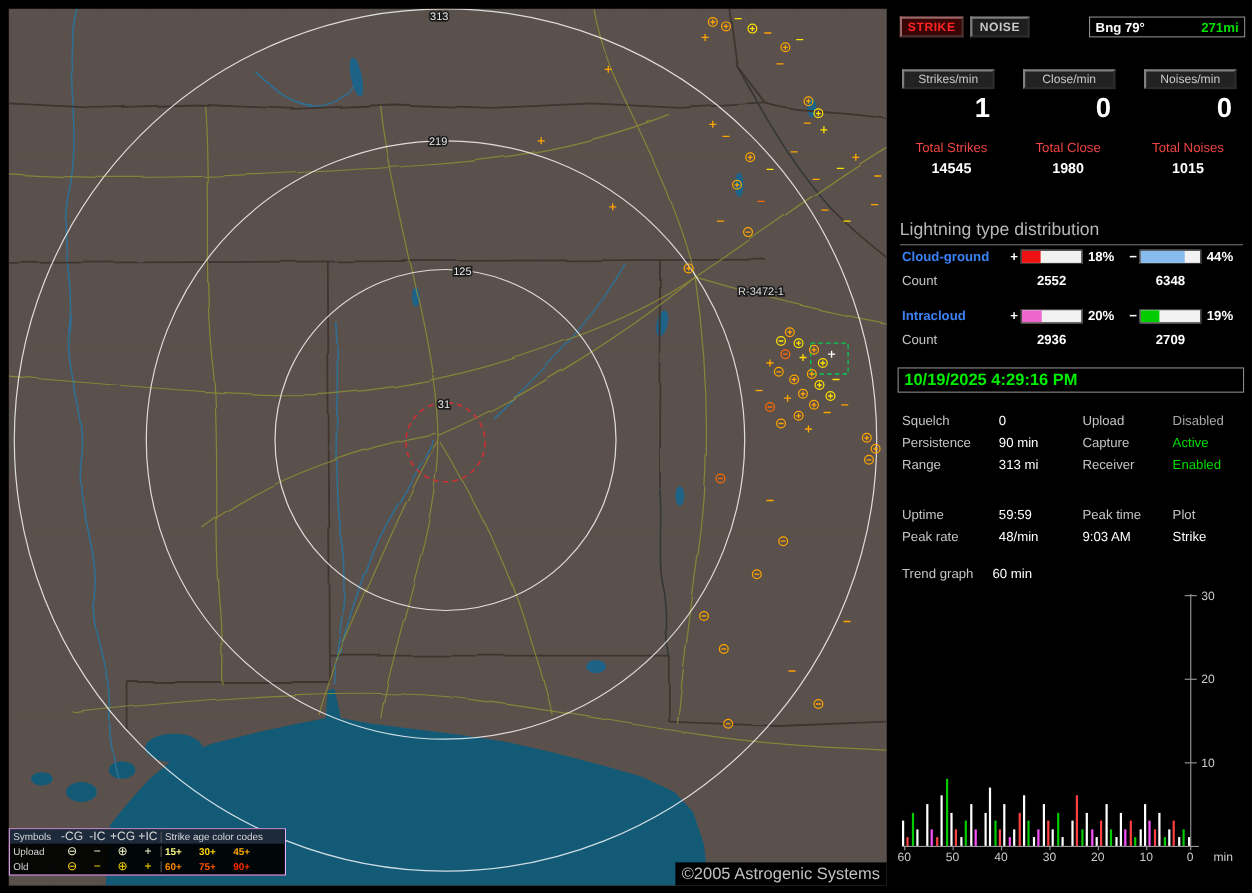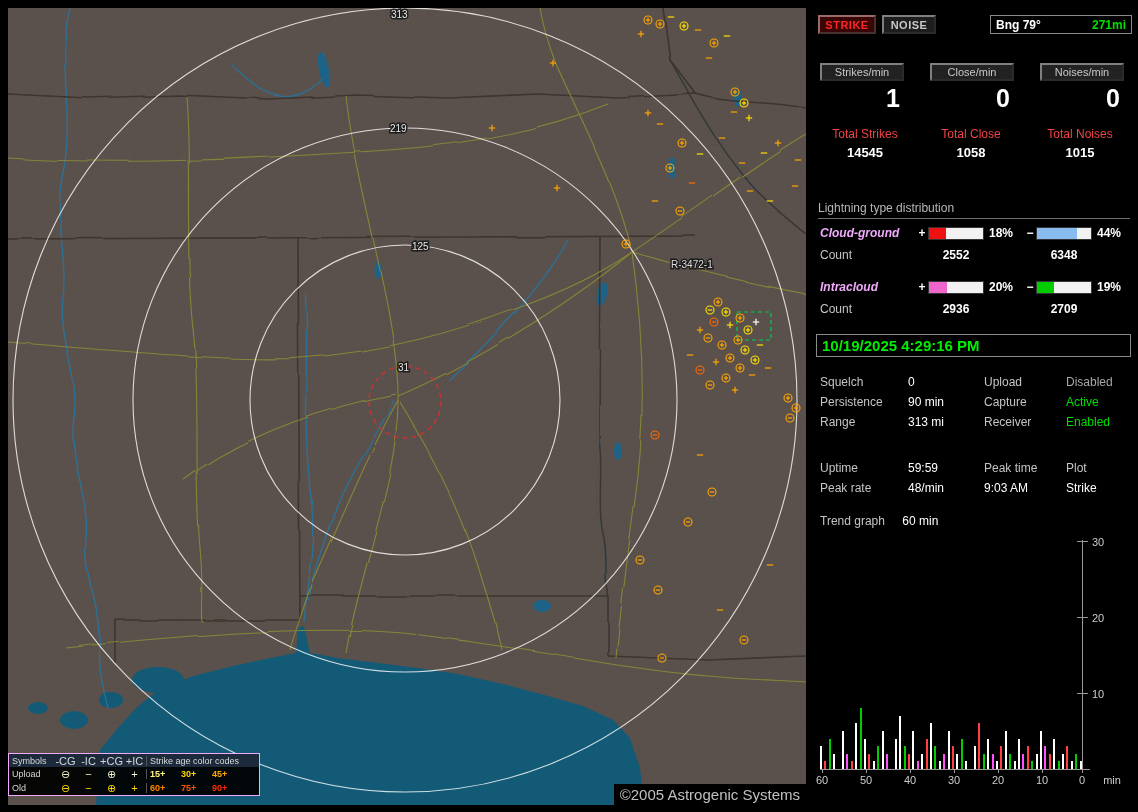--- a/index.html
+++ b/index.html
@@ -34,25 +34,25 @@
            display:flex;align-items:center;justify-content:space-between;padding:0 5px;box-sizing:border-box;position:absolute;text-align:center;}
   #bng-box .bng{color:#fff;font-weight:bold;font-size:12px;}
   #bng-box .dist{color:#00e000;font-weight:bold;font-size:12px;}
 
   .rate-btn{top:63px;width:84px;height:18px;}
   .num-cell{position:absolute;top:84px;width:84px;text-align:right;color:#fff;
             font-size:25px;font-weight:bold;padding-right:4px;box-sizing:border-box;}
   .tot-label{position:absolute;top:127px;text-align:center;color:#ef4444;font-size:12px;}
   .tot-value{position:absolute;top:145px;text-align:center;color:#fff;font-size:13px;font-weight:bold;}
 
-  #dist-heading{position:absolute;left:6px;top:201px;width:312px;color:#b8b8b8;font-size:12px;
+  #dist-heading{position:absolute;left:6px;top:201px;width:312px;color:#b8b8b8;font-size:16px;
                 border-bottom:1px solid #6f6f6f;padding-bottom:3px;}
   .dist-grid{position:absolute;left:8px;width:312px;display:grid;
              grid-template-columns:96px 12px 56px 40px 12px 56px 40px;align-items:center;height:16px;}
-  .dist-label{color:#f0abfc;font-weight:bold;font-size:12px;font-style:italic;}
+  .dist-label{color:#3b82f6;font-weight:bold;font-size:12px;}
   .dist-sign{color:#fff;font-weight:bold;font-size:12px;text-align:center;}
   .pbar{height:11px;background:#f2f2f2;border:1px solid #333;position:relative;overflow:hidden;}
   .pfill{position:absolute;left:0;top:0;height:100%;}
   .pct{color:#fff;font-weight:bold;font-size:12px;padding-left:5px;}
   .cnt-label{color:#c4c4c4;font-size:12px;}
   .cnt-val{color:#fff;font-weight:bold;font-size:12px;text-align:center;}
 
   #clock-box{position:absolute;left:4px;top:334px;width:315px;height:23px;border:1px solid #8a8a8a;
              background:#000;display:flex;align-items:center;padding-left:5px;box-sizing:border-box;}
   #clock-box span{color:#00ee00;font-weight:bold;font-size:15px;}
@@ -511,21 +511,21 @@
   <div class="btn rate-btn" style="left:228px;">Noises/min</div>
 
   <div class="num-cell" style="left:8px;">1</div>
   <div class="num-cell" style="left:118px;">0</div>
   <div class="num-cell" style="left:228px;">0</div>
 
   <div class="tot-label" style="left:0;width:106px;">Total Strikes</div>
   <div class="tot-label" style="left:106px;width:106px;">Total Close</div>
   <div class="tot-label" style="left:212px;width:112px;">Total Noises</div>
   <div class="tot-value" style="left:0;width:106px;">14545</div>
-  <div class="tot-value" style="left:106px;width:106px;">1058</div>
+  <div class="tot-value" style="left:106px;width:106px;">1980</div>
   <div class="tot-value" style="left:212px;width:112px;">1015</div>
 
   <div id="dist-heading">Lightning type distribution</div>
 
   <div class="dist-grid" style="top:225px;">
     <span class="dist-label">Cloud-ground</span>
     <span class="dist-sign">+</span>
     <span class="pbar">
         <span class="pfill" style="background: rgb(238, 17, 17); width: 30.6%;"></span>
       </span>

